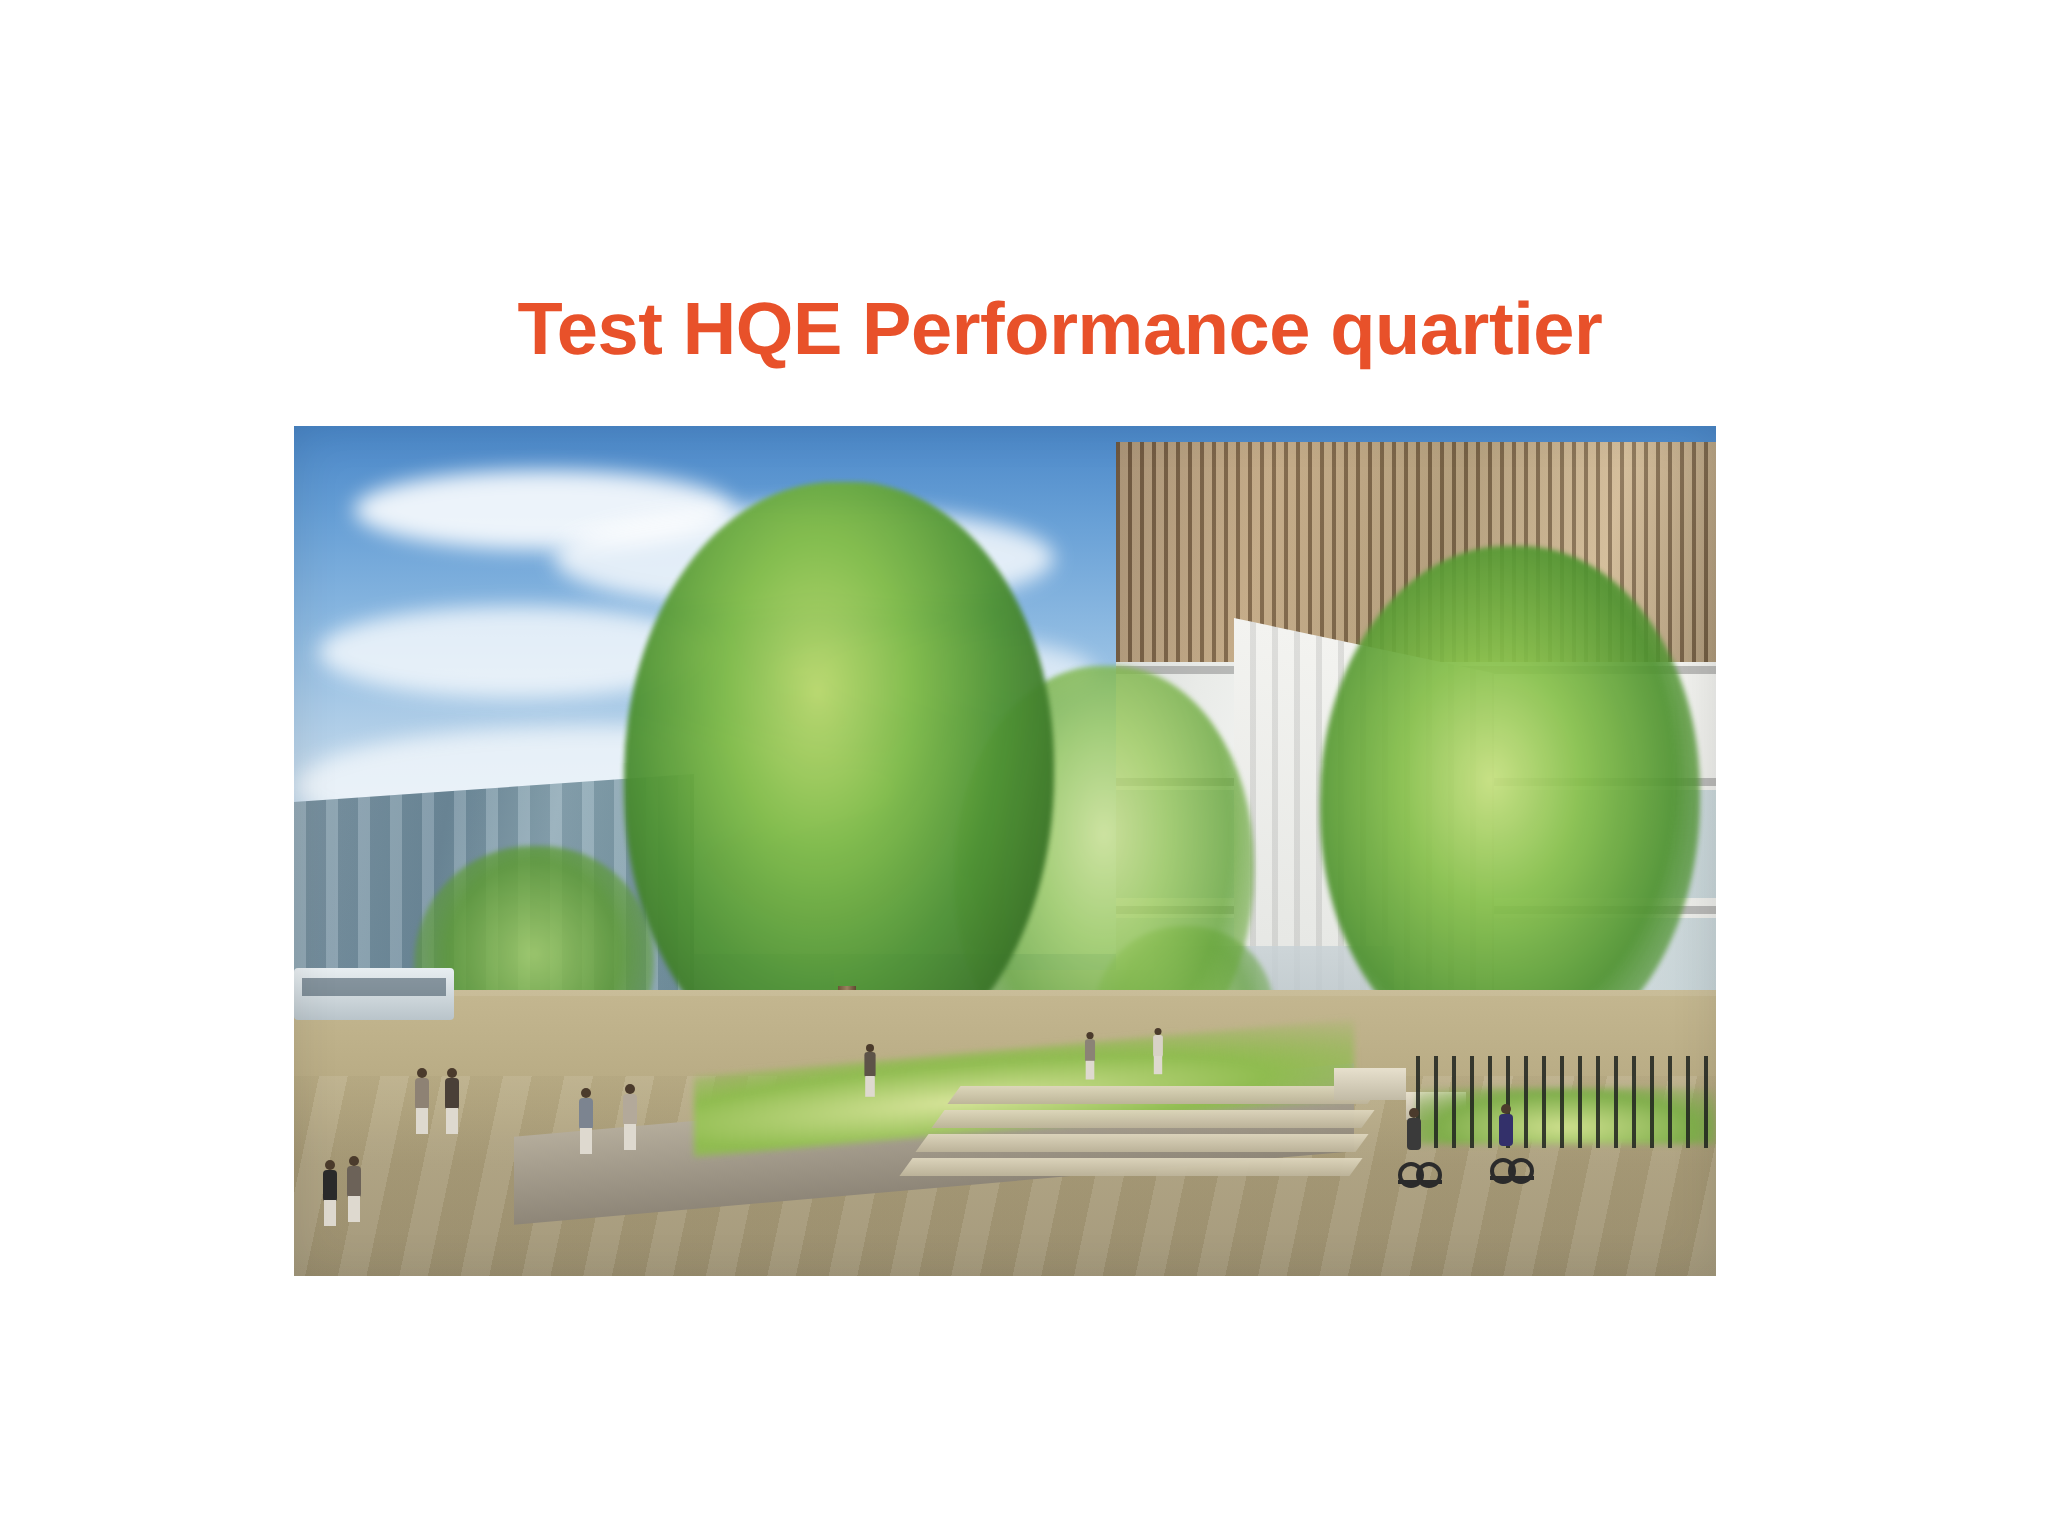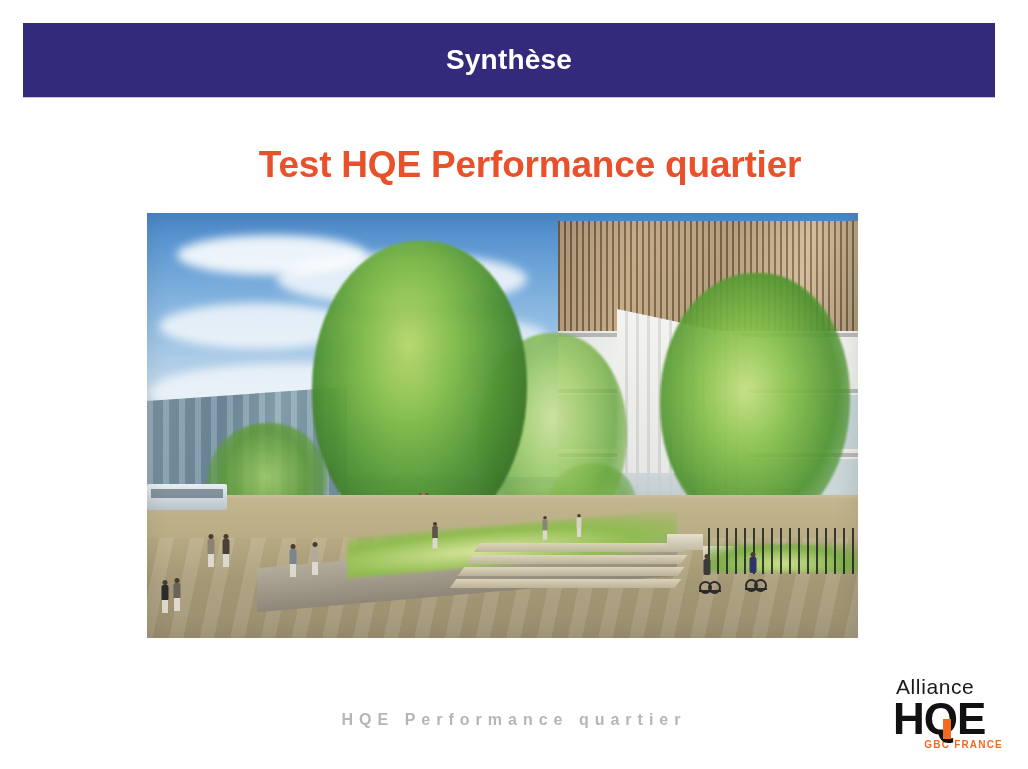--- a/index.html
+++ b/index.html
@@ -442,23 +442,20 @@
     text-align: right;
     padding-right: 2px;
     margin-top: 1px;
   }
 </style>
 </head>
 <body>
 
 <div id="slide">
 
-  <div id="header-banner">
-    <div id="header-title">Synthèse</div>
-  </div>
 
   <div id="slide-title">Test HQE Performance quartier</div>
 
   <div id="render-image">
     <div class="layer sky"></div>
     <div class="layer cloud c1"></div>
     <div class="layer cloud c2"></div>
     <div class="layer cloud c3"></div>
     <div class="layer cloud c4"></div>
     <div class="layer cloud c5"></div>
@@ -561,25 +558,16 @@
     </div>
     <div class="person" style="left:606px; bottom:86px;">
       <span class="head"></span>
       <span class="body" style="background:#33306a;"></span>
       <span class="bike" style="position:absolute; left:-8px; top:22px;"></span>
     </div>
 
     <div class="layer vignette"></div>
   </div>
 
-  <div id="footer-text">HQE Performance quartier</div>
-
-
-  <div id="hqe-logo">
-    <div id="hqe-alliance">Alliance</div>
-    <div id="hqe-mark">
-      <div id="hqe-letters">HQE</div>
-      <div id="hqe-q-tail"></div>
-    </div>
-    <div id="hqe-gbc">GBC FRANCE</div>
-  </div>
+
+
 
 </div>
 
 </body></html>

